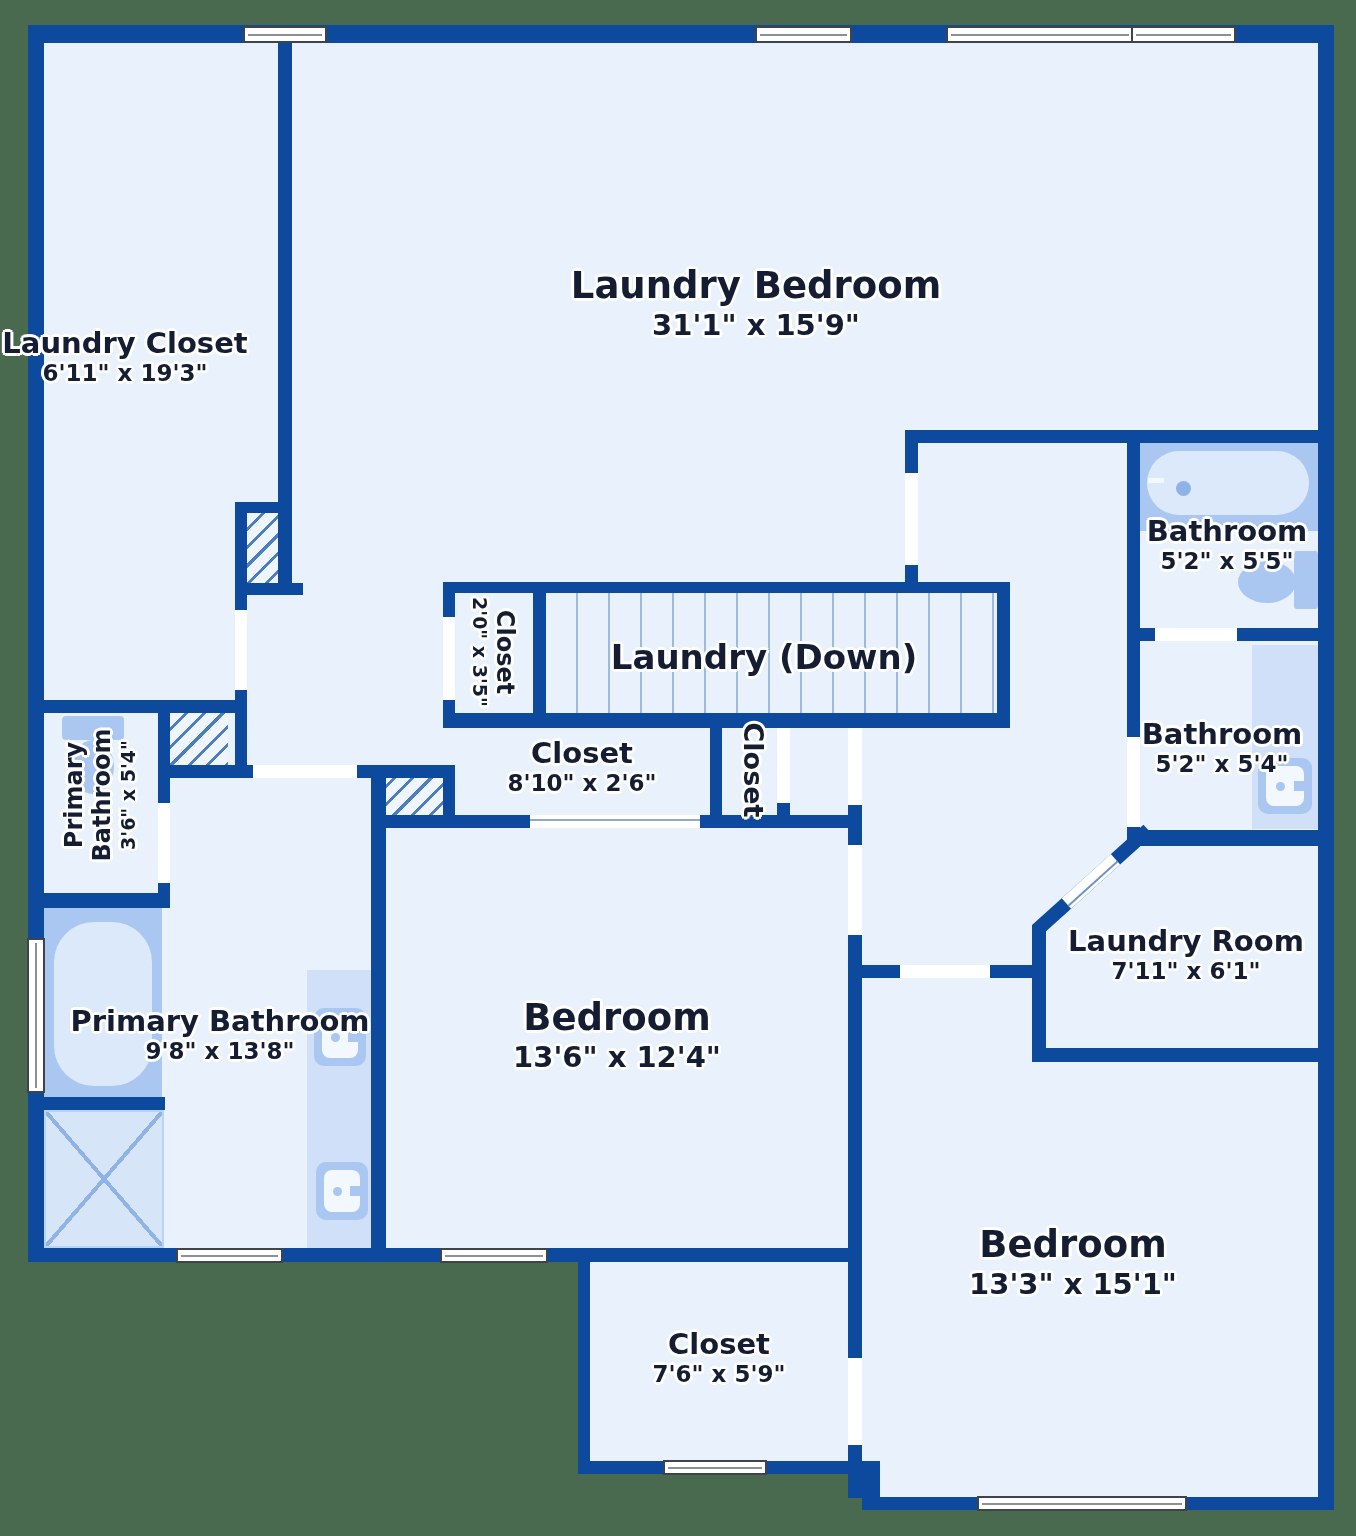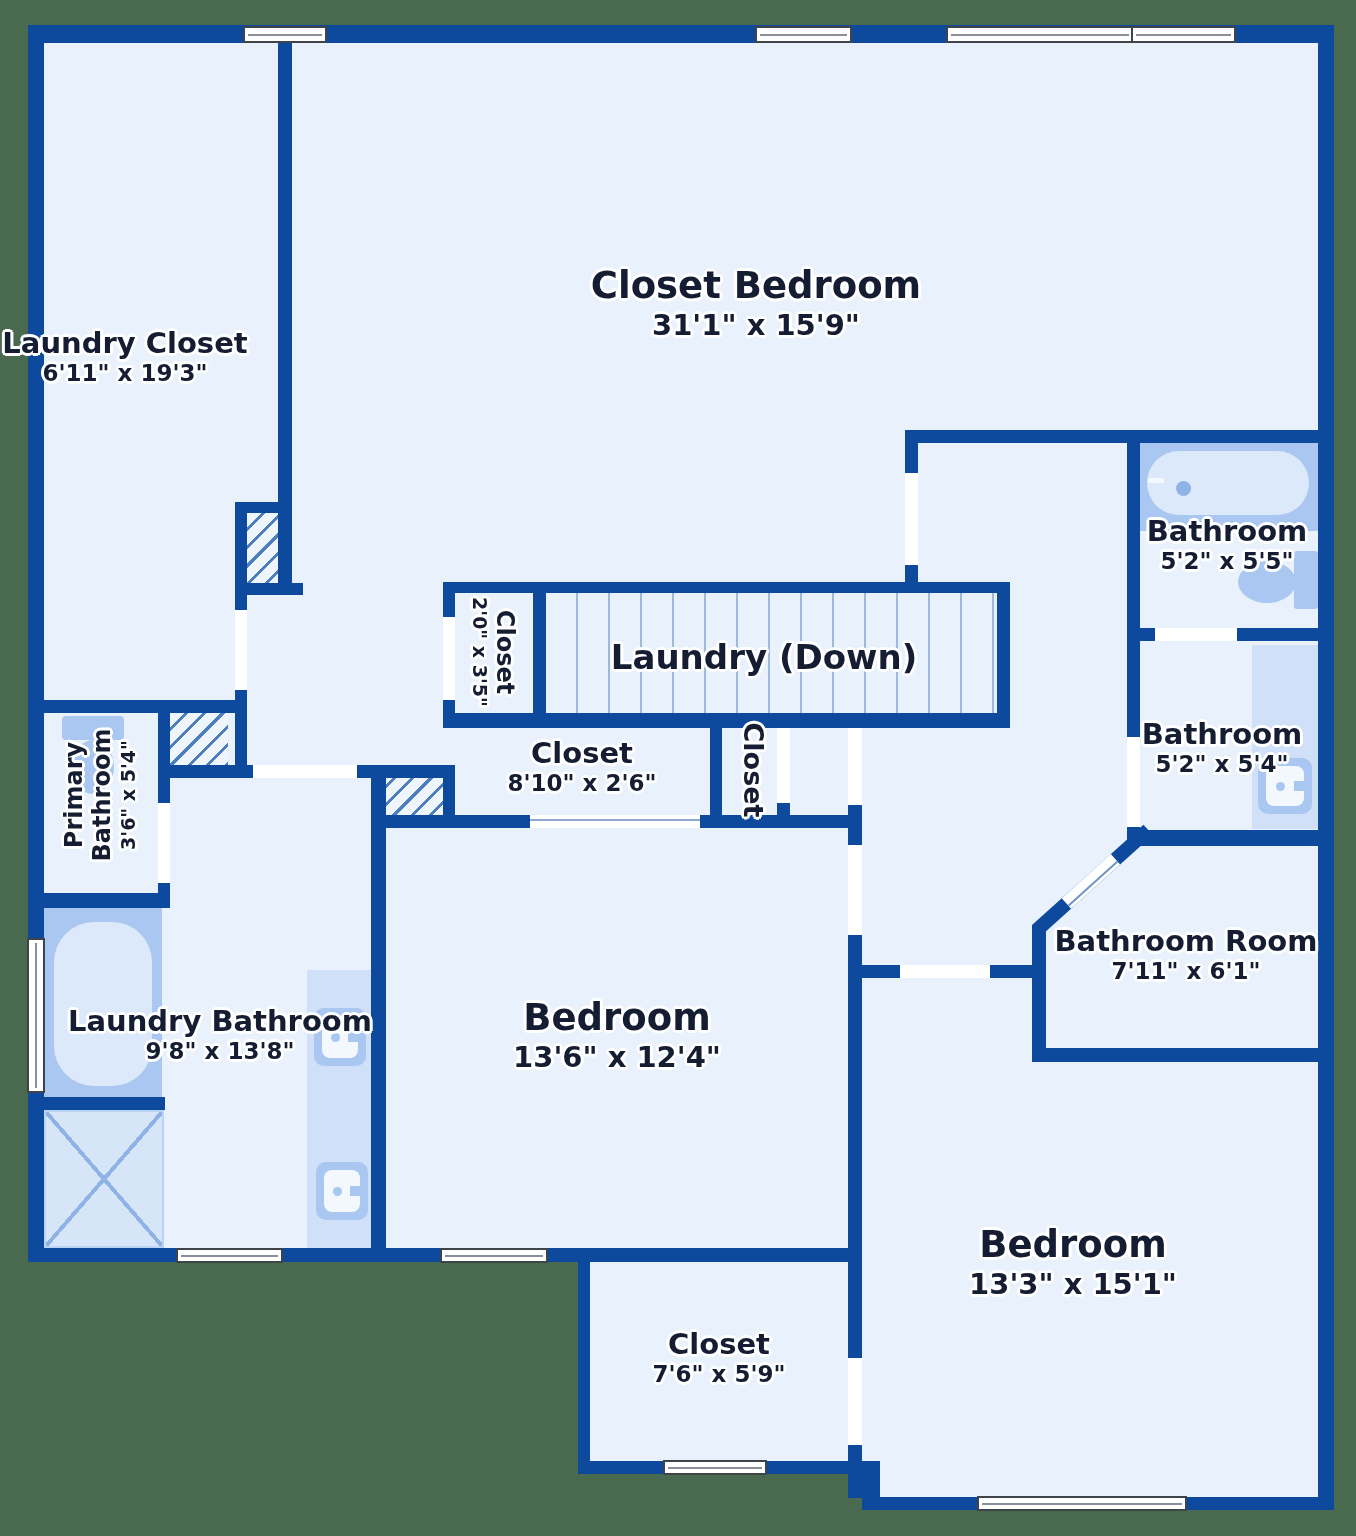--- a/index.html
+++ b/index.html
@@ -170,21 +170,21 @@
   <div class="win win-h" style="left:176px;top:1248px;width:107px;height:15px;"></div>
   <div class="win win-h" style="left:440px;top:1248px;width:108px;height:15px;"></div>
   <div class="win win-h" style="left:663px;top:1460px;width:104px;height:15px;"></div>
   <div class="win win-h" style="left:977px;top:1496px;width:210px;height:15px;"></div>
 
   <div class="label" style="left:125px;top:357px;">
     <div class="rn">Laundry Closet</div>
     <div class="rd">6'11" x 19'3"</div>
   </div>
   <div class="label big" style="left:756px;top:303px;">
-    <div class="rn">Closet Bedroom</div>
+    <div class="rn">Laundry Bedroom</div>
     <div class="rd">31'1" x 15'9"</div>
   </div>
   <div class="label sm rot-cw" style="left:494px;top:652px;">
     <div class="rn">Closet</div>
     <div class="rd">2'0" x 3'5"</div>
   </div>
   <div class="label stairs-lb" style="left:764px;top:657px;">
     <div class="rn">Laundry (Down)</div>
   </div>
   <div class="label" style="left:582px;top:767px;">
@@ -196,30 +196,30 @@
   </div>
   <div class="label" style="left:1227px;top:545px;">
     <div class="rn">Bathroom</div>
     <div class="rd">5'2" x 5'5"</div>
   </div>
   <div class="label" style="left:1222px;top:748px;">
     <div class="rn">Bathroom</div>
     <div class="rd">5'2" x 5'4"</div>
   </div>
   <div class="label" style="left:1186px;top:955px;">
-    <div class="rn">Bathroom Room</div>
+    <div class="rn">Laundry Room</div>
     <div class="rd">7'11" x 6'1"</div>
   </div>
   <div class="label sm rot-ccw" style="left:100px;top:795px;">
     <div class="rn">Primary</div>
     <div class="rn">Bathroom</div>
     <div class="rd">3'6" x 5'4"</div>
   </div>
   <div class="label" style="left:220px;top:1035px;">
-    <div class="rn">Laundry Bathroom</div>
+    <div class="rn">Primary Bathroom</div>
     <div class="rd">9'8" x 13'8"</div>
   </div>
   <div class="label big" style="left:617px;top:1035px;">
     <div class="rn">Bedroom</div>
     <div class="rd">13'6" x 12'4"</div>
   </div>
   <div class="label big" style="left:1073px;top:1262px;">
     <div class="rn">Bedroom</div>
     <div class="rd">13'3" x 15'1"</div>
   </div>

